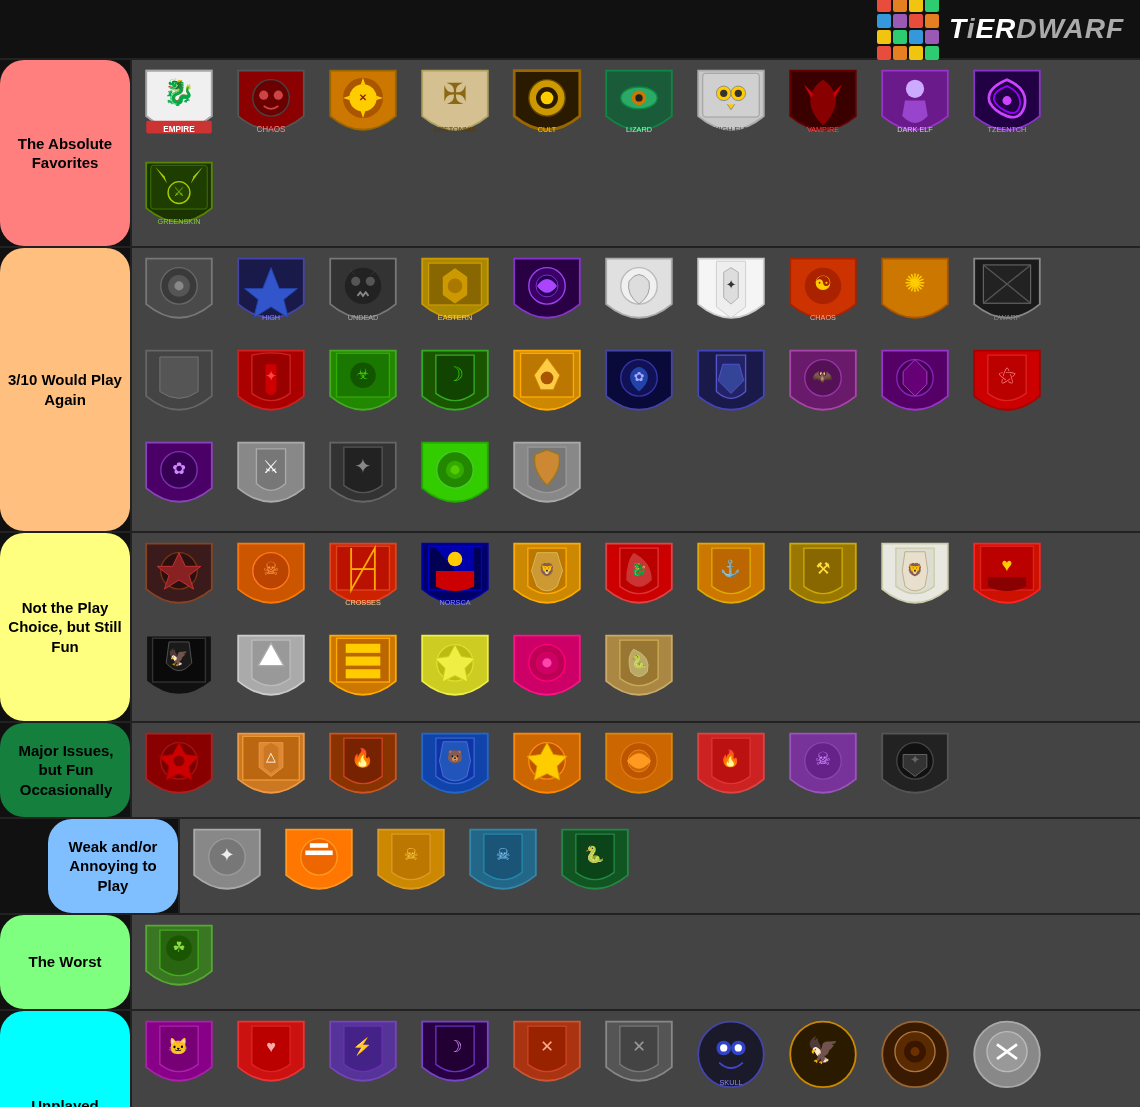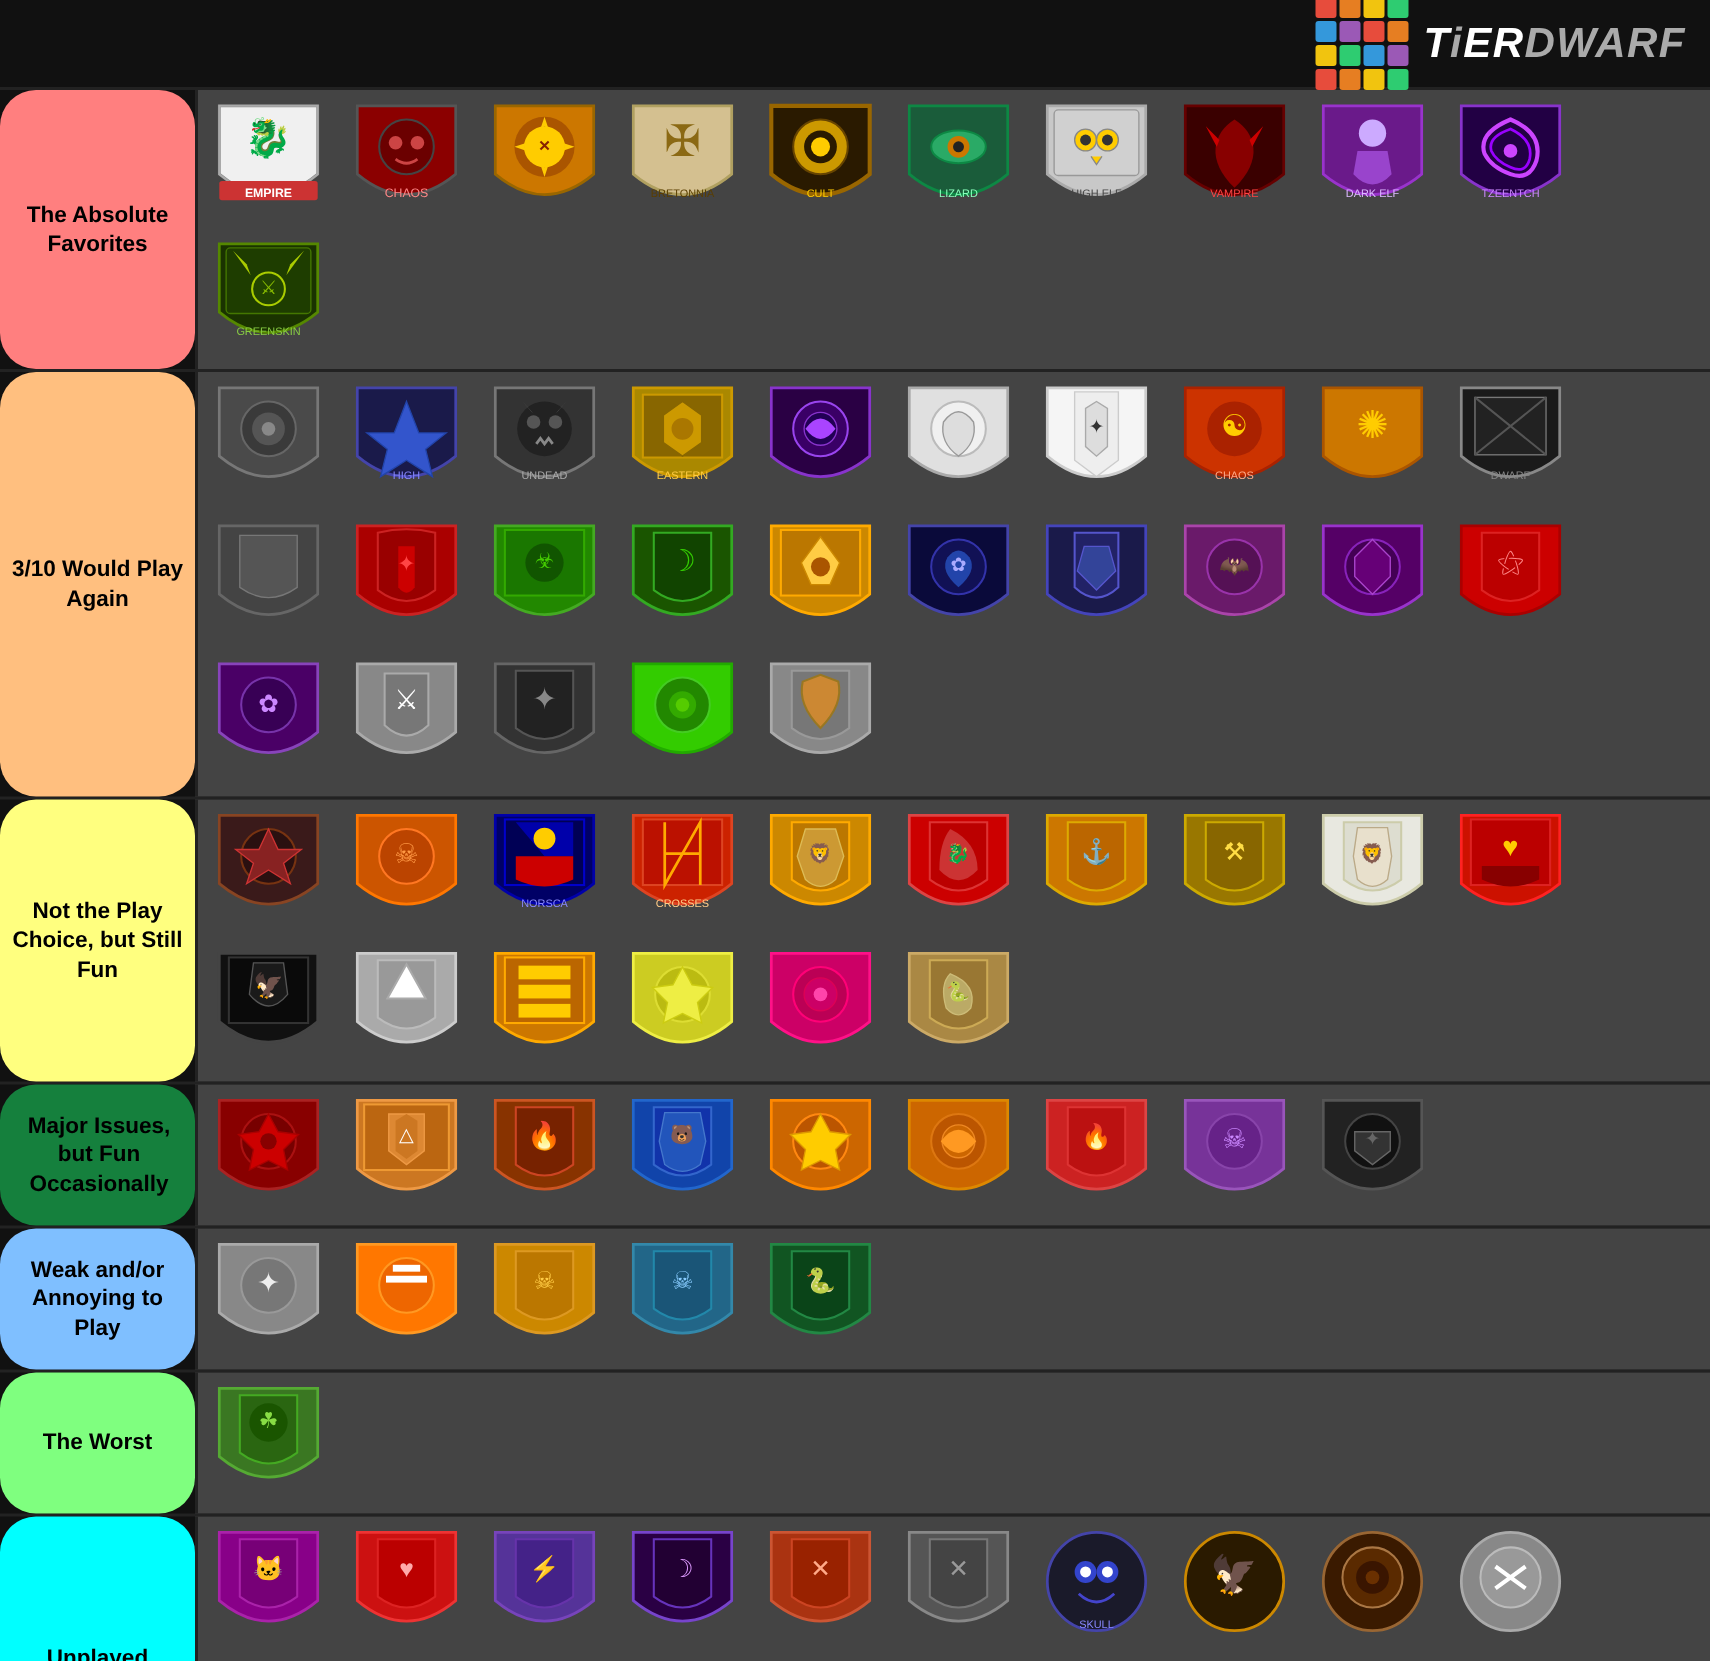--- a/index.html
+++ b/index.html
@@ -49,21 +49,21 @@
     }
     .tier-item svg {
       width: 82px;
       height: 82px;
     }
     
     .row-favorites { background: #ff7f7f; }
     .row-10of10 { background: #ffbf7f; }
     .row-notfirst { background: #ffff7f; }
     .row-major { background: #15803d; padding-left: 10px; }
-    .row-weak { background: #7fbfff; }
+    .row-weak { background: #7fbfff; margin-left: 48px; }
     .row-worst { background: #7fff7f; }
     .row-unplayed { background: #00ffff; }
 
     .header-row {
       display: flex;
       justify-content: flex-end;
       align-items: center;
       background: #111;
       padding: 8px 16px;
       border-bottom: 2px solid #222;
@@ -466,35 +466,35 @@
       </div>
       <div class="tier-item">
         <svg viewBox="0 0 82 90">
             <path d="M5,5 L77,5 L77,55 Q41,85 5,55 Z" fill="#cc5500" stroke="#ff7700" stroke-width="2"></path>
             <circle cx="41" cy="35" r="20" fill="#bb4400" stroke="#ff7722" stroke-width="1.5"></circle>
             <text x="41" y="40" text-anchor="middle" font-size="20" fill="#ff9944">☠</text>
           </svg>
       </div>
       <div class="tier-item">
         <svg viewBox="0 0 82 90">
+            <path d="M5,5 L77,5 L77,55 Q41,85 5,55 Z" fill="#cc2200" stroke="#dd4422" stroke-width="2"></path>
+            <rect x="12" y="8" width="58" height="48" fill="#bb1100" stroke="#dd4422" stroke-width="1.5"></rect>
+            <path d="M28,10 L28,56 L54,10 L54,56" fill="none" stroke="#ffaa00" stroke-width="2"></path>
+            <path d="M28,33 L54,33" fill="none" stroke="#ffaa00" stroke-width="2"></path>
+            <text x="41" y="72" text-anchor="middle" font-size="8" fill="#ffcc88">CROSSES</text>
+          </svg>
+      </div>
+      <div class="tier-item">
+        <svg viewBox="0 0 82 90">
             <path d="M5,5 L77,5 L77,55 Q41,85 5,55 Z" fill="#000066" stroke="#0000aa" stroke-width="2"></path>
             <rect x="12" y="8" width="58" height="48" fill="#000055" stroke="#0000cc" stroke-width="1.5"></rect>
             <path d="M20,10 L62,10 L62,35 L41,35 Z" fill="#0000aa"></path>
             <path d="M20,35 L62,35 L62,52 Q41,62 20,52 Z" fill="#cc0000"></path>
             <circle cx="41" cy="22" r="8" fill="#ffcc00"></circle>
             <text x="41" y="72" text-anchor="middle" font-size="8" fill="#8888ff">NORSCA</text>
-          </svg>
-      </div>
-      <div class="tier-item">
-        <svg viewBox="0 0 82 90">
-            <path d="M5,5 L77,5 L77,55 Q41,85 5,55 Z" fill="#cc2200" stroke="#dd4422" stroke-width="2"></path>
-            <rect x="12" y="8" width="58" height="48" fill="#bb1100" stroke="#dd4422" stroke-width="1.5"></rect>
-            <path d="M28,10 L28,56 L54,10 L54,56" fill="none" stroke="#ffaa00" stroke-width="2"></path>
-            <path d="M28,33 L54,33" fill="none" stroke="#ffaa00" stroke-width="2"></path>
-            <text x="41" y="72" text-anchor="middle" font-size="8" fill="#ffcc88">CROSSES</text>
           </svg>
       </div>
       <div class="tier-item">
         <svg viewBox="0 0 82 90">
             <path d="M5,5 L77,5 L77,55 Q41,85 5,55 Z" fill="#cc8800" stroke="#ffaa00" stroke-width="2"></path>
             <path d="M20,10 L62,10 L62,52 Q41,68 20,52 Z" fill="#bb7700" stroke="#ffaa00" stroke-width="1.5"></path>
             <path d="M30,15 L52,15 L58,35 L52,52 Q41,62 30,52 L24,35 Z" fill="#cc9933" stroke="#ddbb55" stroke-width="1"></path>
             <text x="41" y="38" text-anchor="middle" font-size="14" fill="#5a3200">🦁</text>
           </svg>
       </div>

